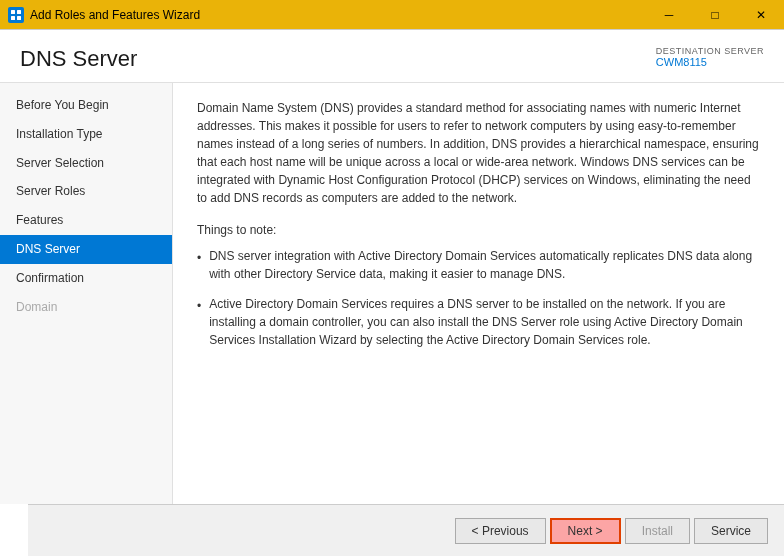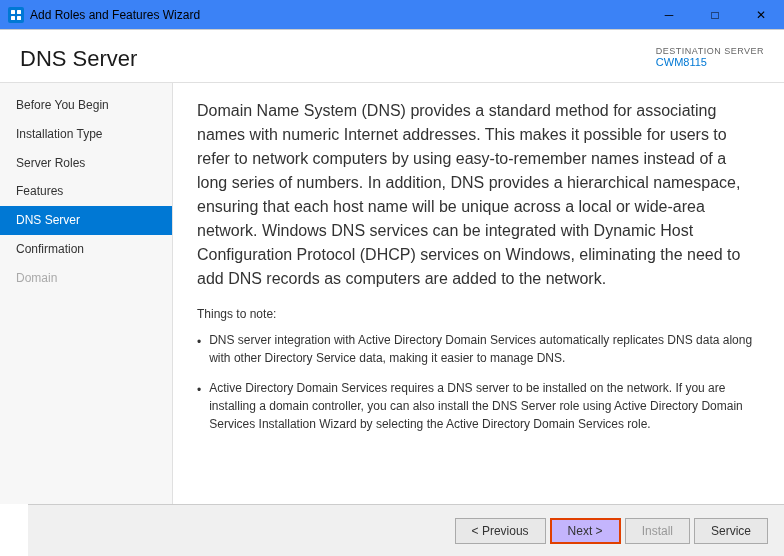--- a/index.html
+++ b/index.html
@@ -8,21 +8,21 @@
       height: 556px;
       font-family: 'Segoe UI', sans-serif;
       font-size: 12px;
       background: #f0f0f0;
       overflow: hidden;
     }
 
     
     .title-bar {
       height: 30px;
-      background: #3b82f6;
+      background: #eab308;
       border-bottom: 1px solid #ccc;
       display: flex;
       align-items: center;
       justify-content: space-between;
       padding: 0 0 0 8px;
     }
     .title-bar-left {
       display: flex;
       align-items: center;
       gap: 6px;
@@ -126,21 +126,21 @@
     }
 
     
     .main {
       flex: 1;
       padding: 16px 24px;
       overflow-y: auto;
       background: white;
     }
     .main-text {
-      font-size: 16px;
+      font-size: 12px;
       color: #333;
       line-height: 1.5;
       margin-bottom: 16px;
     }
     .things-to-note {
       font-size: 12px;
       color: #333;
       margin-bottom: 10px;
       font-weight: normal;
     }
@@ -178,21 +178,21 @@
       padding: 0 16px;
       border: 1px solid #aaa;
       background: #e8e8e8;
       cursor: pointer;
       font-size: 12px;
       color: #333;
       font-family: 'Segoe UI', sans-serif;
     }
     .footer-btn.next-btn {
       border: 2px solid #e04000;
-      background: #c4b5fd;
+      background: #fca5a5;
     }
     .footer-btn.install-btn {
       color: #999;
     }
   </style>
 </head>
 <body>
 
 <div class="title-bar">
   <div class="title-bar-left">
@@ -221,20 +221,21 @@
       <div class="destination-label">DESTINATION SERVER</div>
       <div class="destination-name">CWM8115</div>
     </div>
   </div>
 
   <div class="content">
 
     <div class="sidebar">
       <div class="sidebar-item">Before You Begin</div>
       <div class="sidebar-item">Installation Type</div>
+      <div class="sidebar-item">Server Selection</div>
       <div class="sidebar-item">Server Roles</div>
       <div class="sidebar-item">Features</div>
       <div class="sidebar-item active">DNS Server</div>
       <div class="sidebar-item">Confirmation</div>
       <div class="sidebar-item disabled">Domain</div>
     </div>
 
     <div class="main">
       <p class="main-text">Domain Name System (DNS) provides a standard method for associating names with numeric Internet addresses. This makes it possible for users to refer to network computers by using easy-to-remember names instead of a long series of numbers. In addition, DNS provides a hierarchical namespace, ensuring that each host name will be unique across a local or wide-area network. Windows DNS services can be integrated with Dynamic Host Configuration Protocol (DHCP) services on Windows, eliminating the need to add DNS records as computers are added to the network.</p>
       <p class="things-to-note">Things to note:</p>

